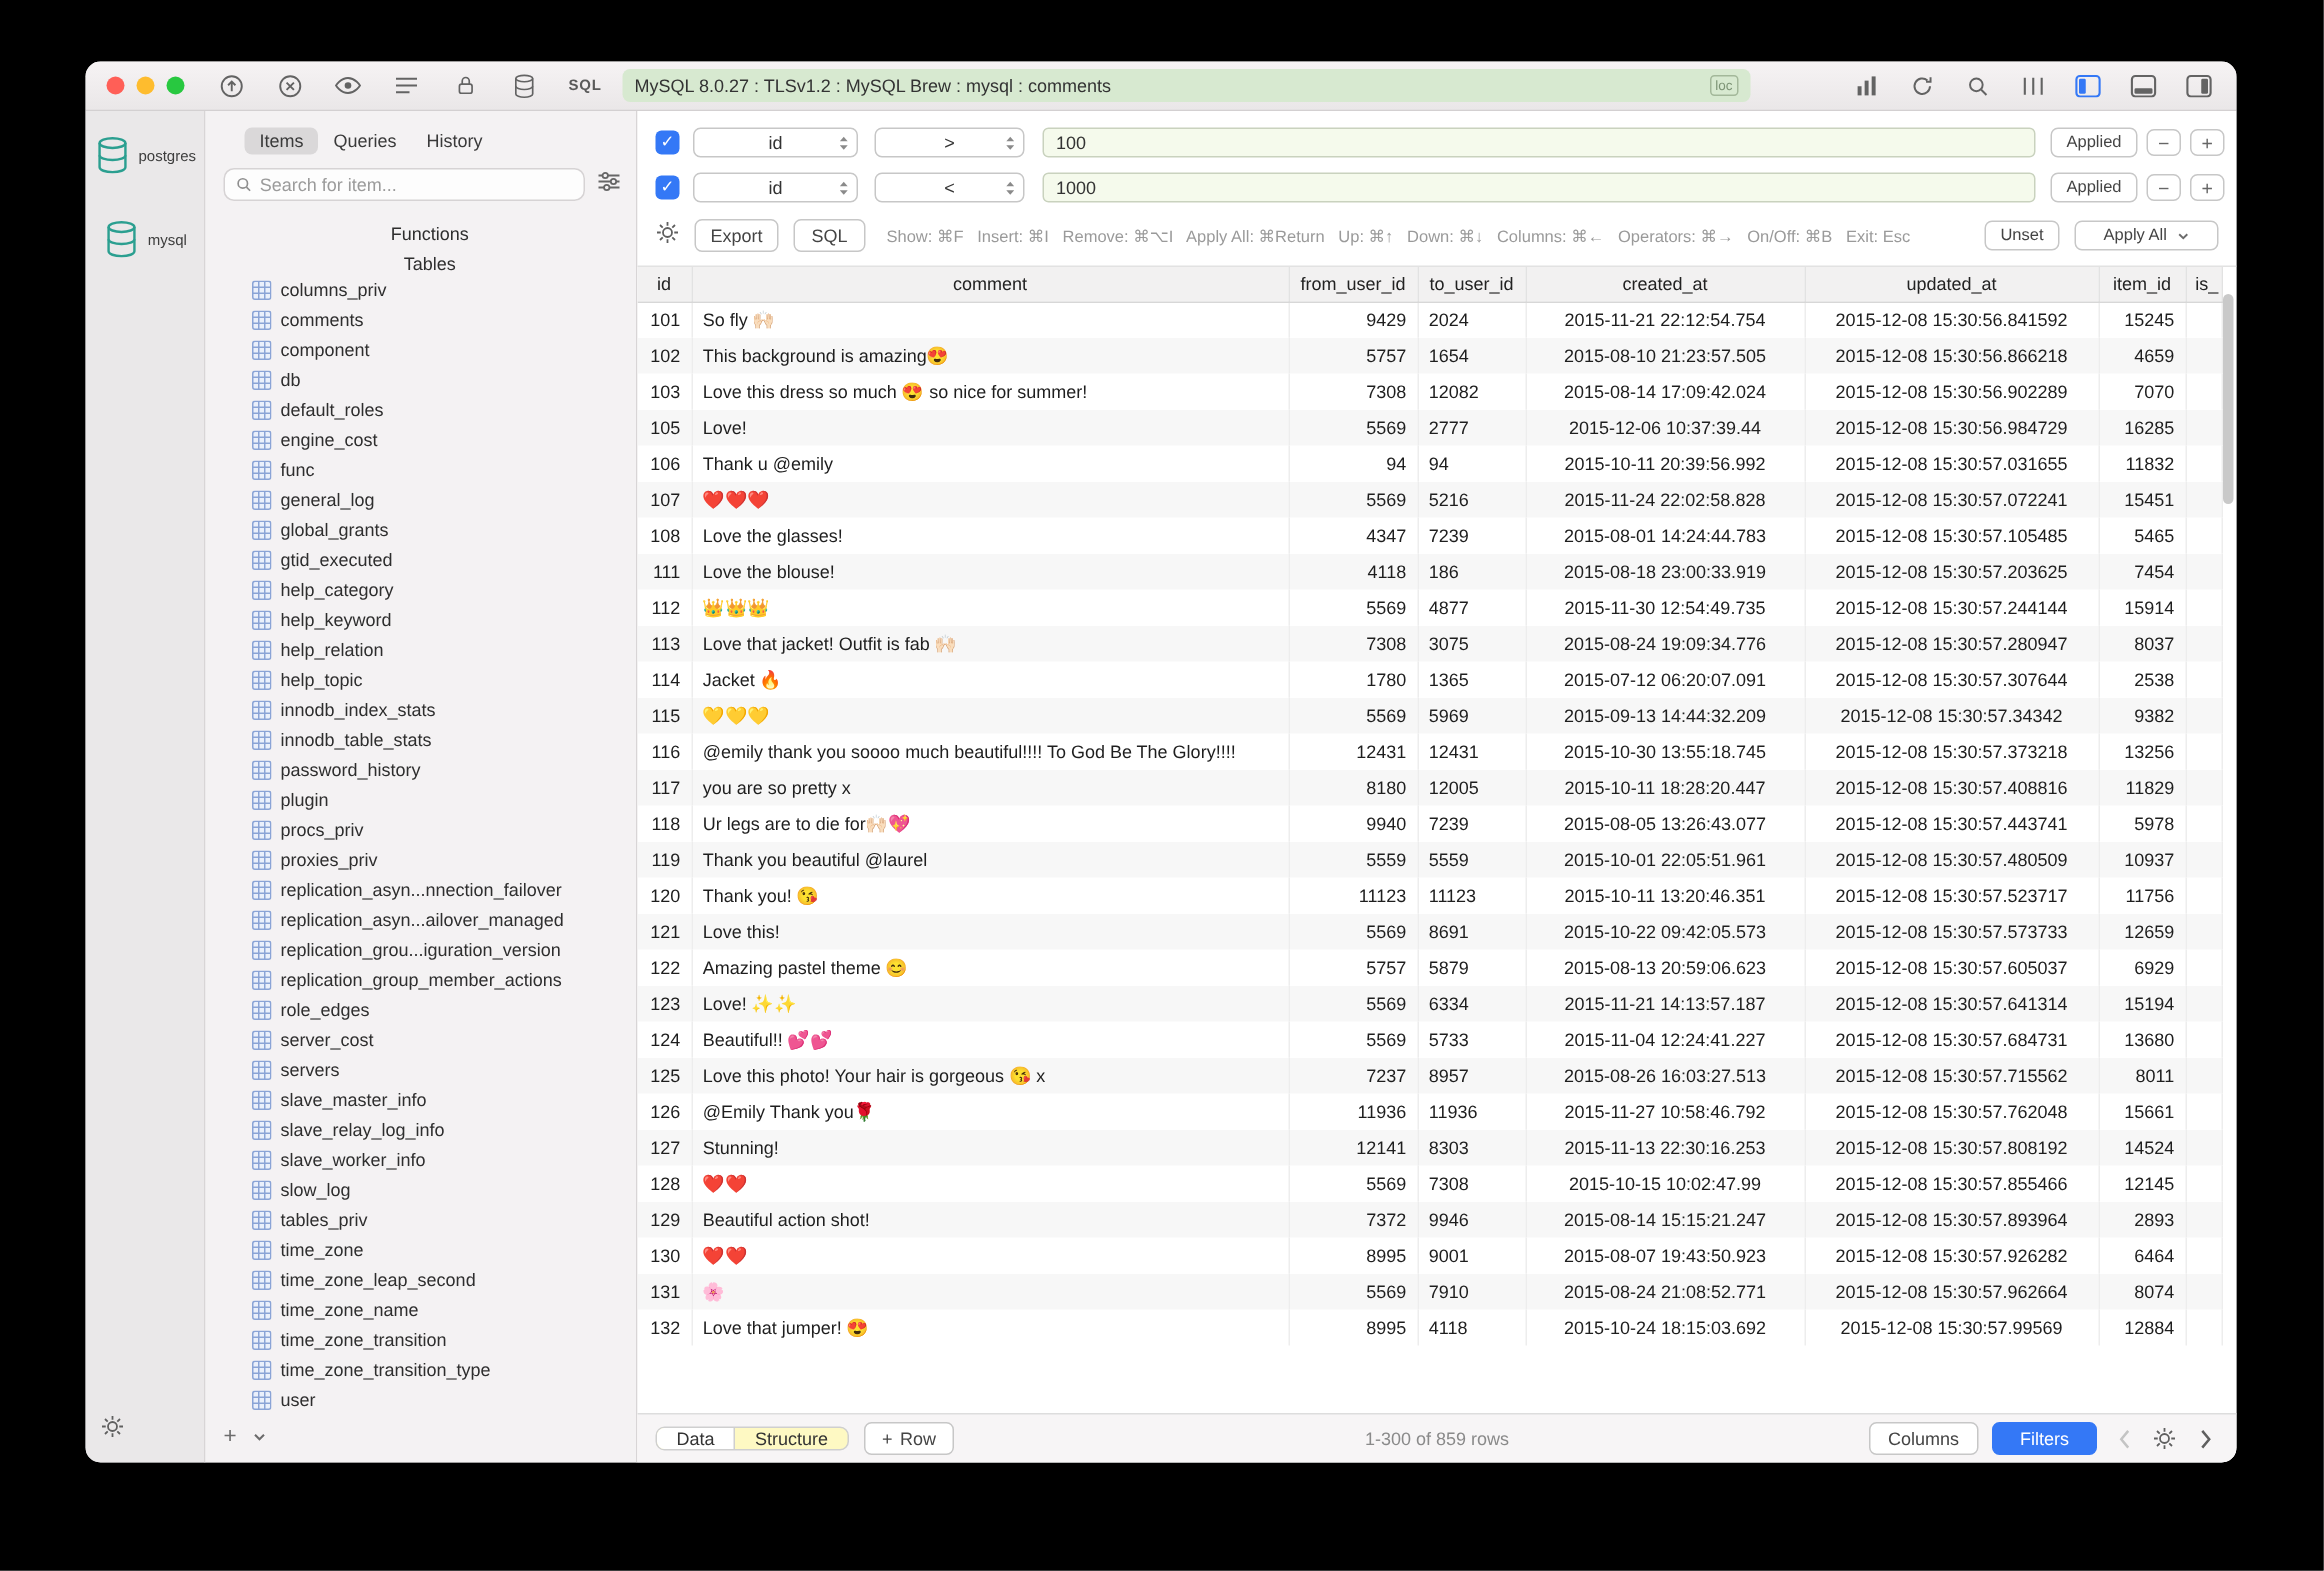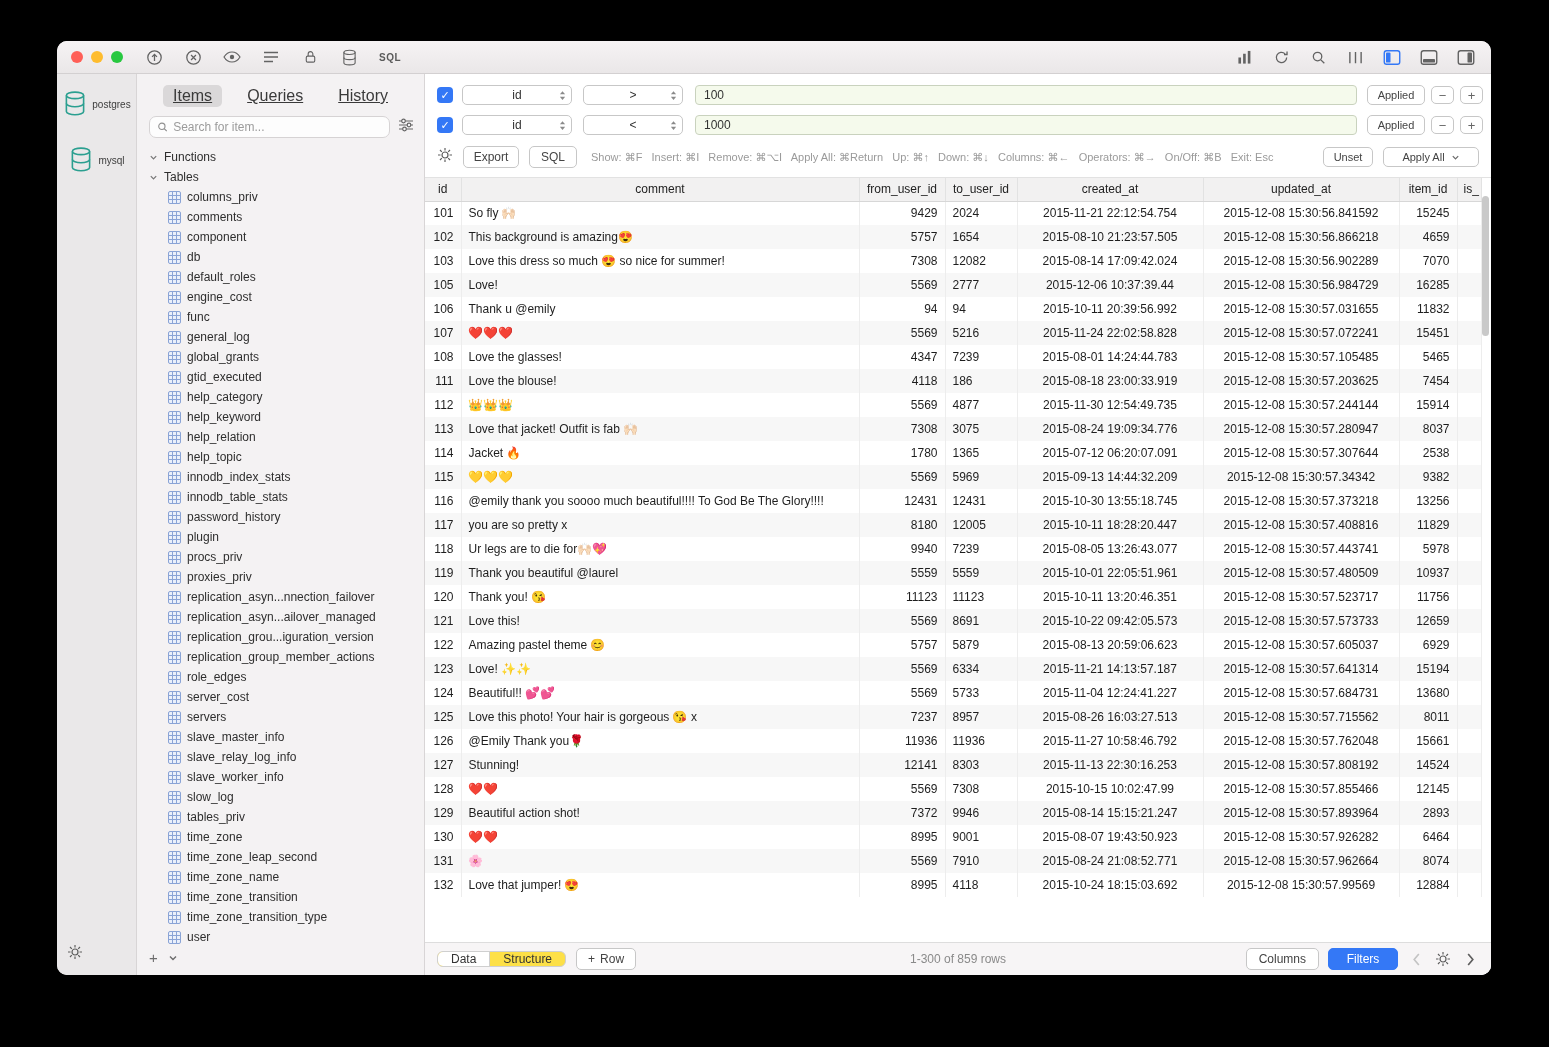--- a/index.html
+++ b/index.html
@@ -31,31 +31,31 @@
   
   .dock { width:80px; flex:none; background:#eae8e9; border-right:1px solid #d8d5d6;
     display:flex; flex-direction:column; align-items:center; padding-top:16px; gap:28px; position:relative; }
   .dock-item { display:flex; flex-direction:row; align-items:center; gap:4px;
     font-size:10px; color:#3d3d3d; cursor:default; }
   .dock-gear { position:absolute; bottom:11px; left:10px; }
 
   
   .sidebar { width:288px; flex:none; background:#f4f2f3; border-right:1px solid #d8d5d6;
     display:flex; flex-direction:column; position:relative; }
-  .sb-tabs { display:flex; justify-content:space-between; padding:11px 26px 6px; font-size:16px; color:#3a3a3a;text-decoration:underline; }
+  .sb-tabs { display:flex; padding:11px 26px 6px; font-size:12px; color:#3a3a3a; }
   .sb-tab { padding:2px 10px; border-radius:5px; }
   .sb-tab.active { background:#dad8d9; }
   .sb-search-row { display:flex; align-items:center; gap:8px; padding:3px 10px 7px 12px; }
   .sb-search { flex:1; height:22px; background:#fdfdfd; border:1px solid #d6d3d4; border-radius:7px;
     display:flex; align-items:center; gap:5px; padding:0 7px; }
   .sb-search input { border:none; outline:none; background:transparent; font-size:12px; color:#555; width:100%;
     font-family:"Liberation Sans",sans-serif; }
   .sb-search input::placeholder { color:#9b9b9b; }
   .tree { flex:1; overflow:hidden; padding:2px 0 0 12px; font-size:12px; color:#2e2e2e; }
-  .tree-group { height:20px; display:flex; align-items:center; gap:6px; }
+  .tree-group { height:20px; display:flex; align-items:center; gap:6px;flex-direction:column; }
   .tree-item { height:20px; display:flex; align-items:center; gap:6px; padding-left:19px; white-space:nowrap; }
   .sb-bottom { position:absolute; bottom:10px; left:12px; display:flex; align-items:center; gap:10px; color:#6c6c6c; }
   .sb-bottom .plusbtn { font-size:15px; line-height:14px; }
 
   
   .main { flex:1; min-width:0; background:#fff; display:flex; flex-direction:column; position:relative; }
   .filters-area { padding:10px 8px 0 12px; flex:none; }
   .filter-row { display:flex; align-items:center; height:22px; margin-bottom:8px; }
   .checkbox { width:16px; height:16px; flex:none; background:#3478f6; border-radius:4px; color:#fff;
     font-size:11px; line-height:16px; text-align:center; }
@@ -89,21 +89,21 @@
   td:nth-child(1) { text-align:right; }
   td:nth-child(3) { text-align:right; }
   td:nth-child(5) { text-align:center; }
   td:nth-child(6) { text-align:center; }
   td:nth-child(7) { text-align:right; }
   .vscroll { position:absolute; right:2px; top:18px; width:7px; height:140px; background:#c9c9c9; border-radius:4px; }
 
   
   .bottombar { height:33px; flex:none; border-top:1px solid #ddd; background:#f7f5f6;
     display:flex; align-items:center; padding:0 12px; gap:10px; position:relative; }
-  .seg { display:flex; background:#fde047; border:1px solid #cfcfcf; border-radius:6px; height:16px; overflow:hidden; }
+  .seg { display:flex; background:#fef9c3; border:1px solid #cfcfcf; border-radius:6px; height:16px; overflow:hidden; }
   .seg-btn { font-size:12px; color:#333; padding:0 13px; display:flex; align-items:center; }
   .seg-btn.active { background:#fff; border-right:1px solid #cfcfcf; }
   .btn.rowbtn { height:22px; padding:0 11px; font-size:12px; gap:5px; }
   .range { position:absolute; left:50%; transform:translateX(-50%); color:#8a8a8a; font-size:12px; }
   .right-controls { margin-left:auto; display:flex; align-items:center; gap:9px; }
   .btn.columns { height:22px; padding:0 12px; font-size:12px; }
   .btn.primary { height:22px; width:70px; font-size:12px; background:#3478f6; border-color:#3478f6; color:#fff; }
   .nav-ic { display:flex; align-items:center; justify-content:center; width:18px; height:18px; }
 </style>
 </head>
@@ -148,20 +148,24 @@
           </svg>
       </span>
       <span class="tb-ic">
         <svg width="15" height="17" viewBox="0 0 16 18" fill="none" stroke="#636363" stroke-width="1.2">
             <ellipse cx="8" cy="3.5" rx="6" ry="2.3"></ellipse>
             <path d="M2 3.5v11c0 1.3 2.7 2.3 6 2.3s6-1 6-2.3v-11"></path>
             <path d="M2 9c0 1.3 2.7 2.3 6 2.3s6-1 6-2.3"></path>
           </svg>
       </span>
       <span class="sql-label">SQL</span>
+    </div>
+    <div class="title-box">
+      <span class="t-text">MySQL 8.0.27 : TLSv1.2 : MySQL Brew : mysql : comments</span>
+      <span class="loc-badge">loc</span>
     </div>
     <div class="tb-group right">
       <span class="tb-ic">
         <svg width="15" height="15" viewBox="0 0 16 16" fill="#636363">
             <rect x="1.5" y="8" width="2.8" height="6.5"></rect>
             <rect x="6.5" y="4" width="2.8" height="10.5"></rect>
             <rect x="11.5" y="1" width="2.8" height="13.5"></rect>
           </svg>
       </span>
       <span class="tb-ic">

